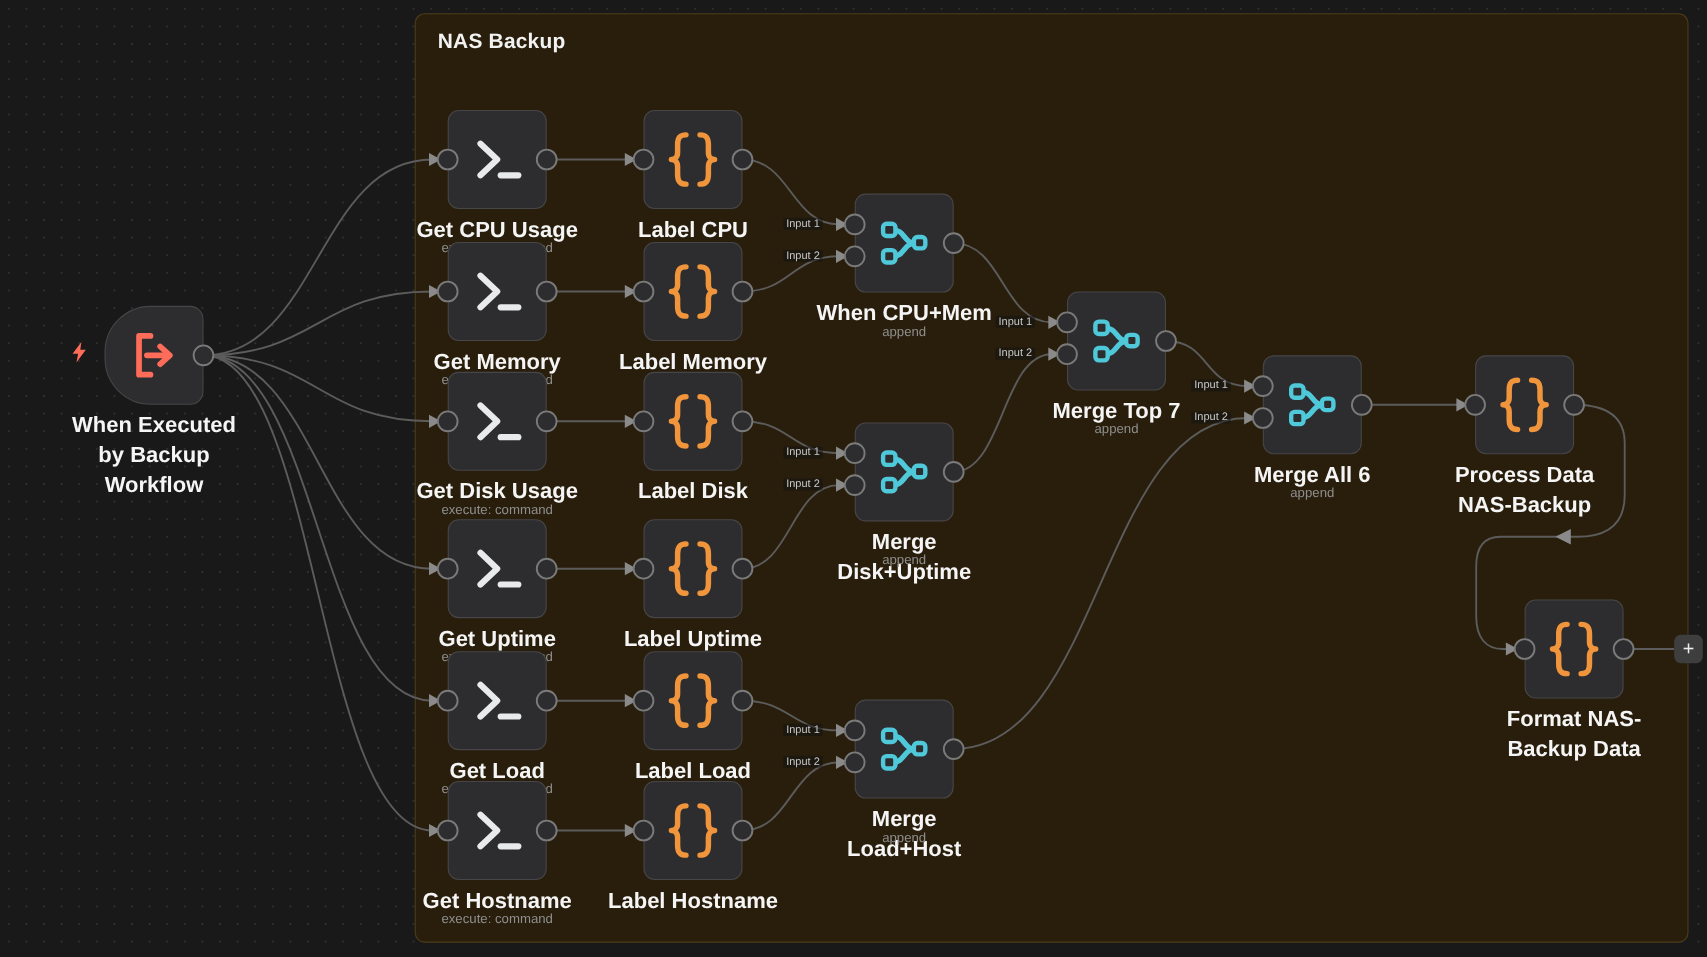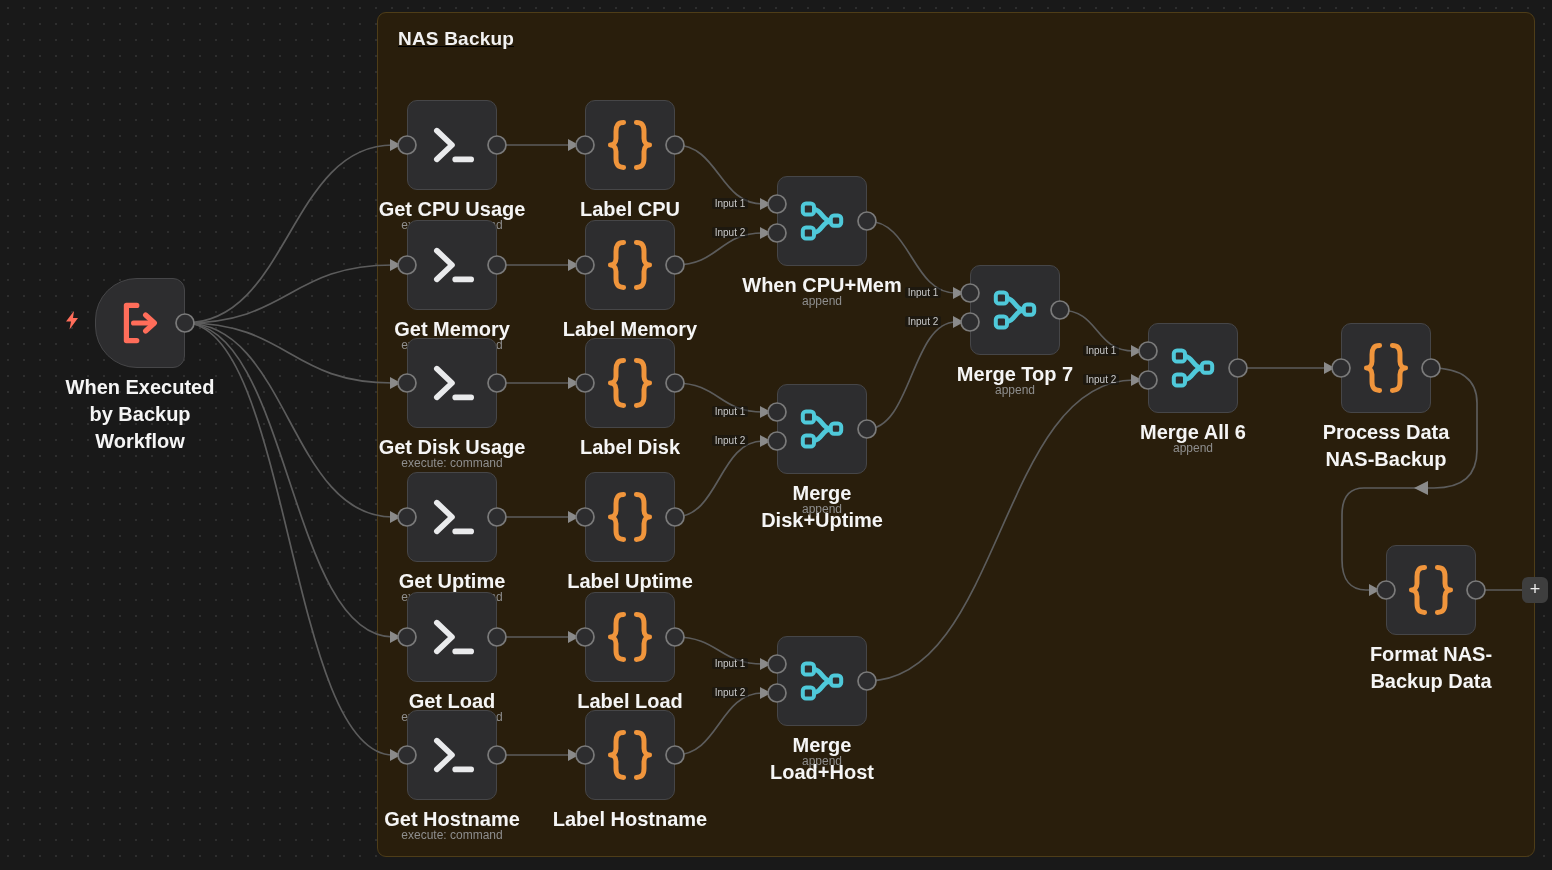--- a/index.html
+++ b/index.html
@@ -45,21 +45,21 @@
     position:absolute;width:26px;height:26px;border-radius:6px;background:#3e3e3e;
     color:#ececec;font-size:18px;line-height:25px;text-align:center;z-index:5;cursor:pointer;
     font-weight:400;
   }
   #bolt{position:absolute;z-index:3;}
 </style>
 </head>
 <body>
 
 <div id="canvas">
-  <div id="sticky" style="left: 377px; top: 12px; width: 1158px; height: 845px; text-decoration: underline;">
+  <div id="sticky" style="left: 377px; top: 12px; width: 1158px; height: 845px;">
     <h2>NAS Backup</h2>
   </div>
   <svg id="wires" class="layer" width="1552" height="870">
       <path d="M185 323 C289 323 289 145 393 145" fill="none" stroke="#5c5c5c" stroke-width="1.7"></path>
       <path d="M185 323 C289 323 289 265 393 265" fill="none" stroke="#5c5c5c" stroke-width="1.7"></path>
       <path d="M185 323 C289 323 289 383 393 383" fill="none" stroke="#5c5c5c" stroke-width="1.7"></path>
       <path d="M185 323 C289 323 289 517 393 517" fill="none" stroke="#5c5c5c" stroke-width="1.7"></path>
       <path d="M185 323 C289 323 289 637 393 637" fill="none" stroke="#5c5c5c" stroke-width="1.7"></path>
       <path d="M185 323 C289 323 289 755 393 755" fill="none" stroke="#5c5c5c" stroke-width="1.7"></path>
       <path d="M497 145 L571 145" fill="none" stroke="#5c5c5c" stroke-width="1.7"></path>

